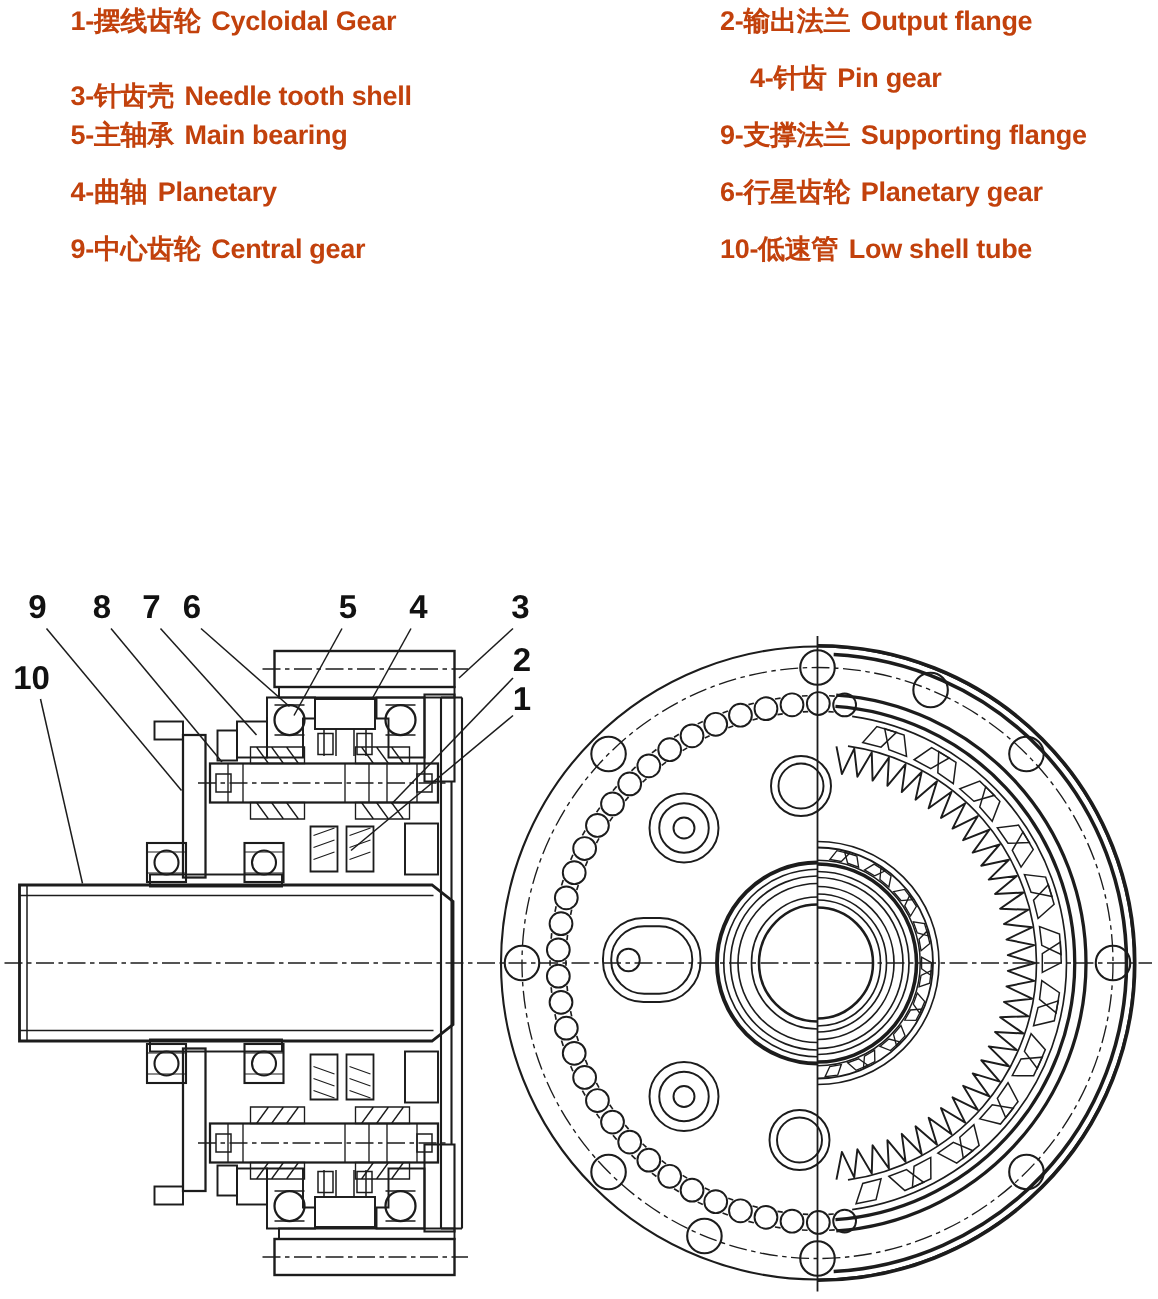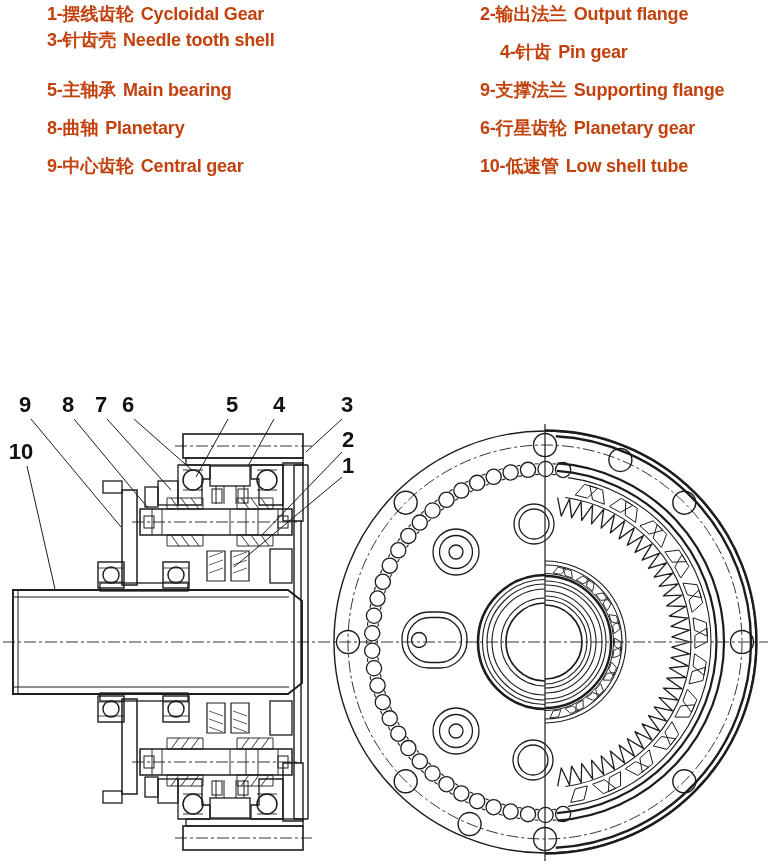--- a/index.html
+++ b/index.html
@@ -10,23 +10,23 @@
   .legend-row .zh{margin-right:7px;}
   #draw{position:absolute;left:0;top:0;}
   svg text.callout{font:700 22px "Liberation Sans",sans-serif;fill:#111;}
   .dd{stroke-dasharray:12 3 3 3;}
 </style>
 </head>
 <body>
 
 <div>
   <div class="legend-row" style="left:47px;top:2px"><span class="zh">1-摆线齿轮</span><span class="en">Cycloidal Gear</span></div>
-  <div class="legend-row" style="left:47px;top:28px"><span class="zh">3-针齿壳</span><span class="en">Needle tooth shell</span></div>
+  <div class="legend-row" style="left:47px;top:52px"><span class="zh">3-针齿壳</span><span class="en">Needle tooth shell</span></div>
   <div class="legend-row" style="left:47px;top:78px"><span class="zh">5-主轴承</span><span class="en">Main bearing</span></div>
-  <div class="legend-row" style="left:47px;top:116px"><span class="zh">8-曲轴</span><span class="en">Planetary</span></div>
+  <div class="legend-row" style="left:47px;top:116px"><span class="zh">4-曲轴</span><span class="en">Planetary</span></div>
   <div class="legend-row" style="left:47px;top:154px"><span class="zh">9-中心齿轮</span><span class="en">Central gear</span></div>
   <div class="legend-row" style="left:480px;top:2px"><span class="zh">2-输出法兰</span><span class="en">Output flange</span></div>
   <div class="legend-row" style="left:500px;top:40px"><span class="zh">4-针齿</span><span class="en">Pin gear</span></div>
   <div class="legend-row" style="left:480px;top:78px"><span class="zh">9-支撑法兰</span><span class="en">Supporting flange</span></div>
   <div class="legend-row" style="left:480px;top:116px"><span class="zh">6-行星齿轮</span><span class="en">Planetary gear</span></div>
   <div class="legend-row" style="left:480px;top:154px"><span class="zh">10-低速管</span><span class="en">Low shell tube</span></div>
 </div>
 
 <svg id="draw" width="772" height="866" viewBox="0 0 772 866">
 

